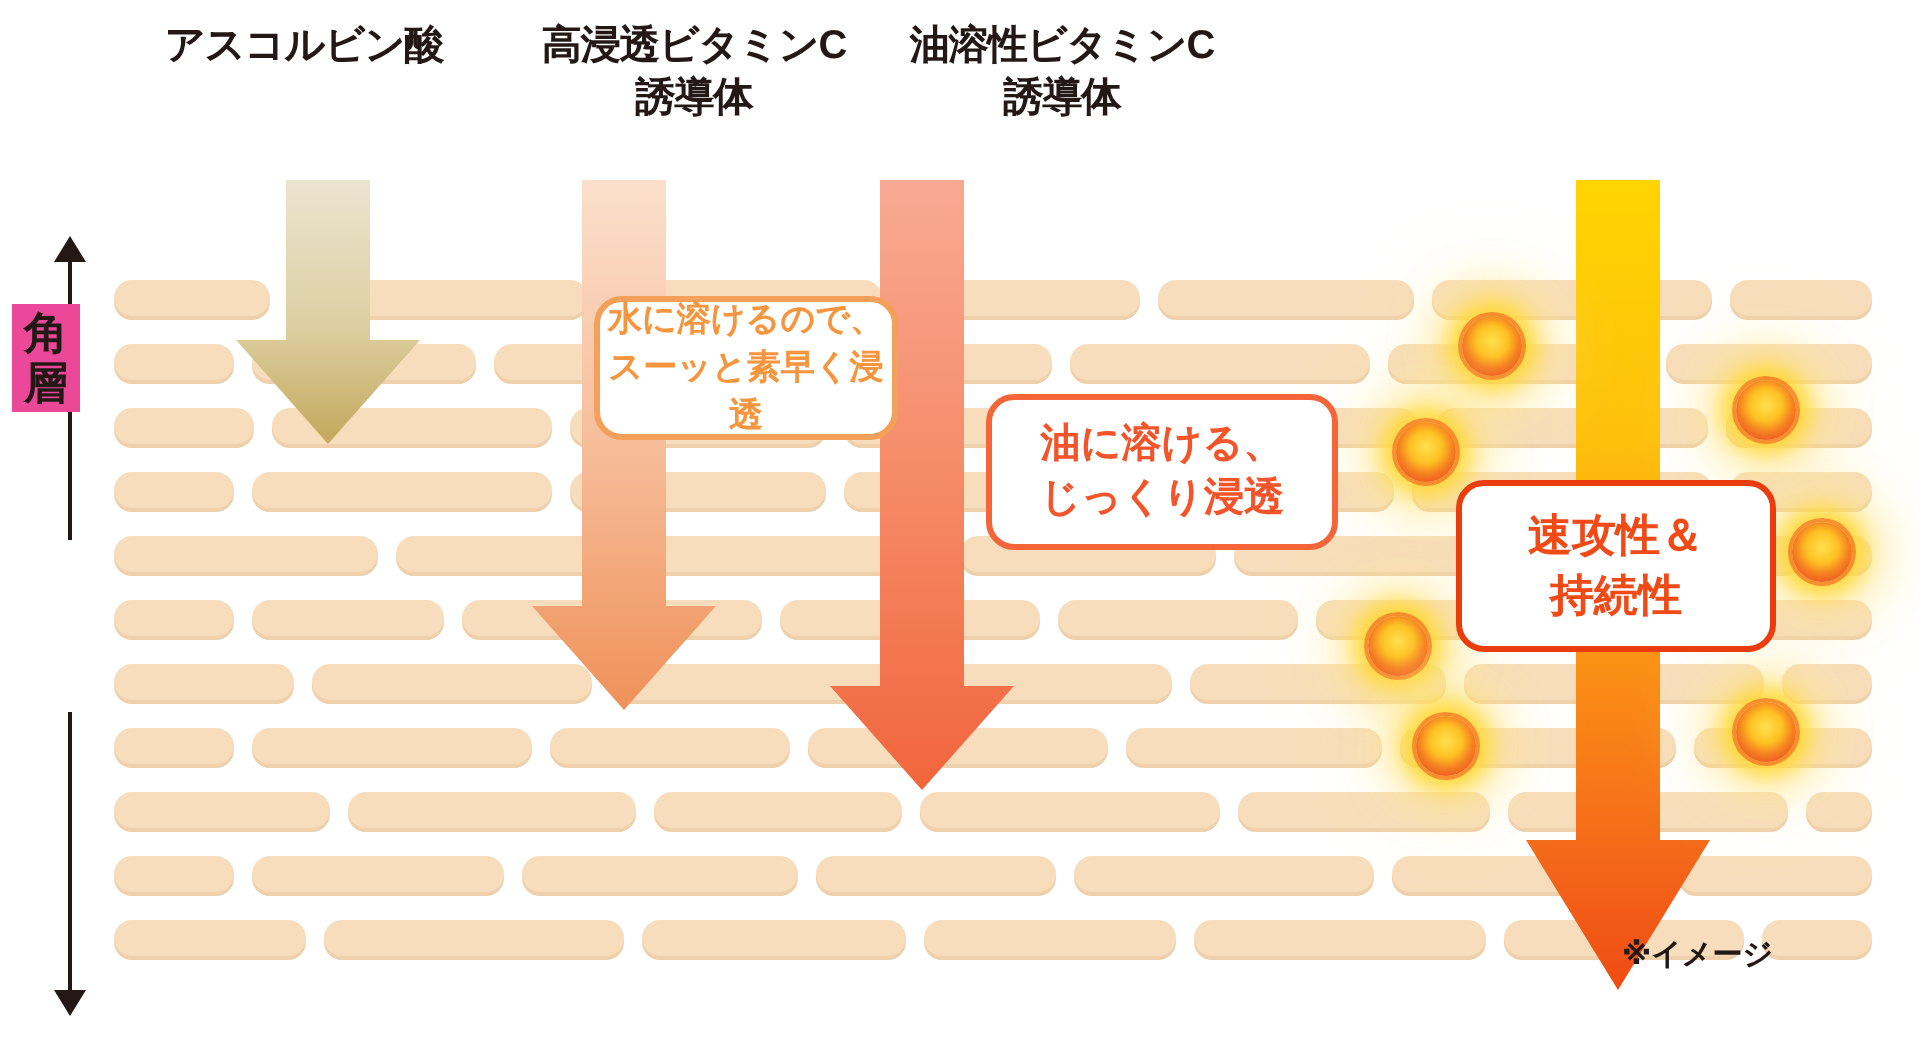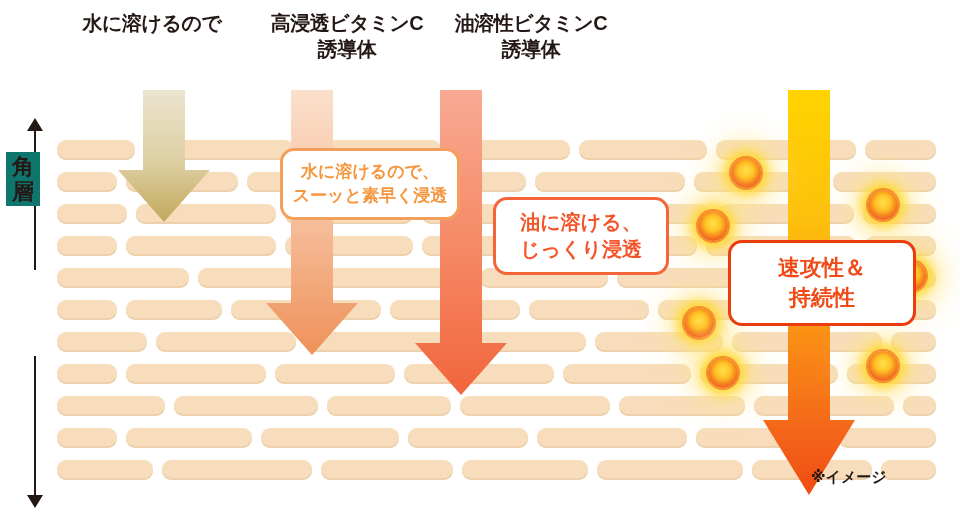--- a/index.html
+++ b/index.html
@@ -40,21 +40,21 @@
   #axis{position:absolute;left:12px;top:118px;width:46px;height:390px;}
   .axis-line{position:absolute;left:22px;width:2px;background:#231815;}
   .axis-head{position:absolute;left:15px;width:0;height:0;
     border-left:8px solid transparent;border-right:8px solid transparent;}
   .axis-head.up{border-bottom:13px solid #231815;top:0;}
   .axis-head.down{border-top:13px solid #231815;bottom:0;}
   #axis-label{
     position:absolute;left:6px;top:152px;width:34px;
     font-size:22px;font-weight:bold;color:#231815;
     line-height:25px;text-align:center;
-    background:#0f766e;padding:2px 0;
+    background:#ec4899;padding:2px 0;
   }
 
   
   .arrow{position:absolute;}
   .arrow svg{display:block;}
 
   
   .dot{
     position:absolute;
     width:30px;height:30px;border-radius:50%;
@@ -189,21 +189,21 @@
     </div>
 
   <div id="axis">
     <div class="axis-head up"></div>
     <div class="axis-line" style="top:12px;height:140px;"></div>
     <div class="axis-line" style="bottom:12px;height:140px;"></div>
     <div class="axis-head down"></div>
   </div>
   <div id="axis-label">角層</div>
 
-  <div class="col-head" style="left:62px;top:10px;width:180px;">水に溶けるので</div>
+  <div class="col-head" style="left:62px;top:10px;width:180px;">アスコルビン酸</div>
   <div class="col-head" style="left:252px;top:10px;width:190px;">高浸透ビタミンC
 誘導体</div>
   <div class="col-head" style="left:436px;top:10px;width:190px;">油溶性ビタミンC
 誘導体</div>
 
   <div class="arrow" style="left:118px;top:90px;">
     <svg width="92" height="132" viewBox="0 0 92 132">
       <defs>
         <linearGradient id="gradA" x1="0" y1="0" x2="0" y2="1">
           <stop offset="0%" stop-color="#ebe4cf"></stop>
@@ -257,24 +257,24 @@
   </div>
 
   <div class="dot" style="left:731px;top:158px;"></div>
   <div class="dot" style="left:698px;top:211px;"></div>
   <div class="dot" style="left:684px;top:308px;"></div>
   <div class="dot" style="left:708px;top:358px;"></div>
   <div class="dot" style="left:868px;top:190px;"></div>
   <div class="dot" style="left:896px;top:261px;"></div>
   <div class="dot" style="left:868px;top:351px;"></div>
 
-  <div class="callout soft" style="left:280px;top:148px;width:180px;height:72px;">水に溶けるので、
+  <div class="callout soft" style="left:297px;top:148px;width:152px;height:72px;">水に溶けるので、
 スーッと素早く浸透</div>
 
   <div class="callout mid" style="left:493px;top:197px;width:176px;height:78px;">油に溶ける、
 じっくり浸透</div>
 
-  <div class="callout strong" style="left:728px;top:240px;width:188px;height:86px;">速攻性＆
+  <div class="callout strong" style="left:728px;top:240px;width:160px;height:86px;">速攻性＆
 持続性</div>
 
   <div id="footnote" style="left:811px;top:468px;">※イメージ</div>
 
 </div>
 
 </body></html>

